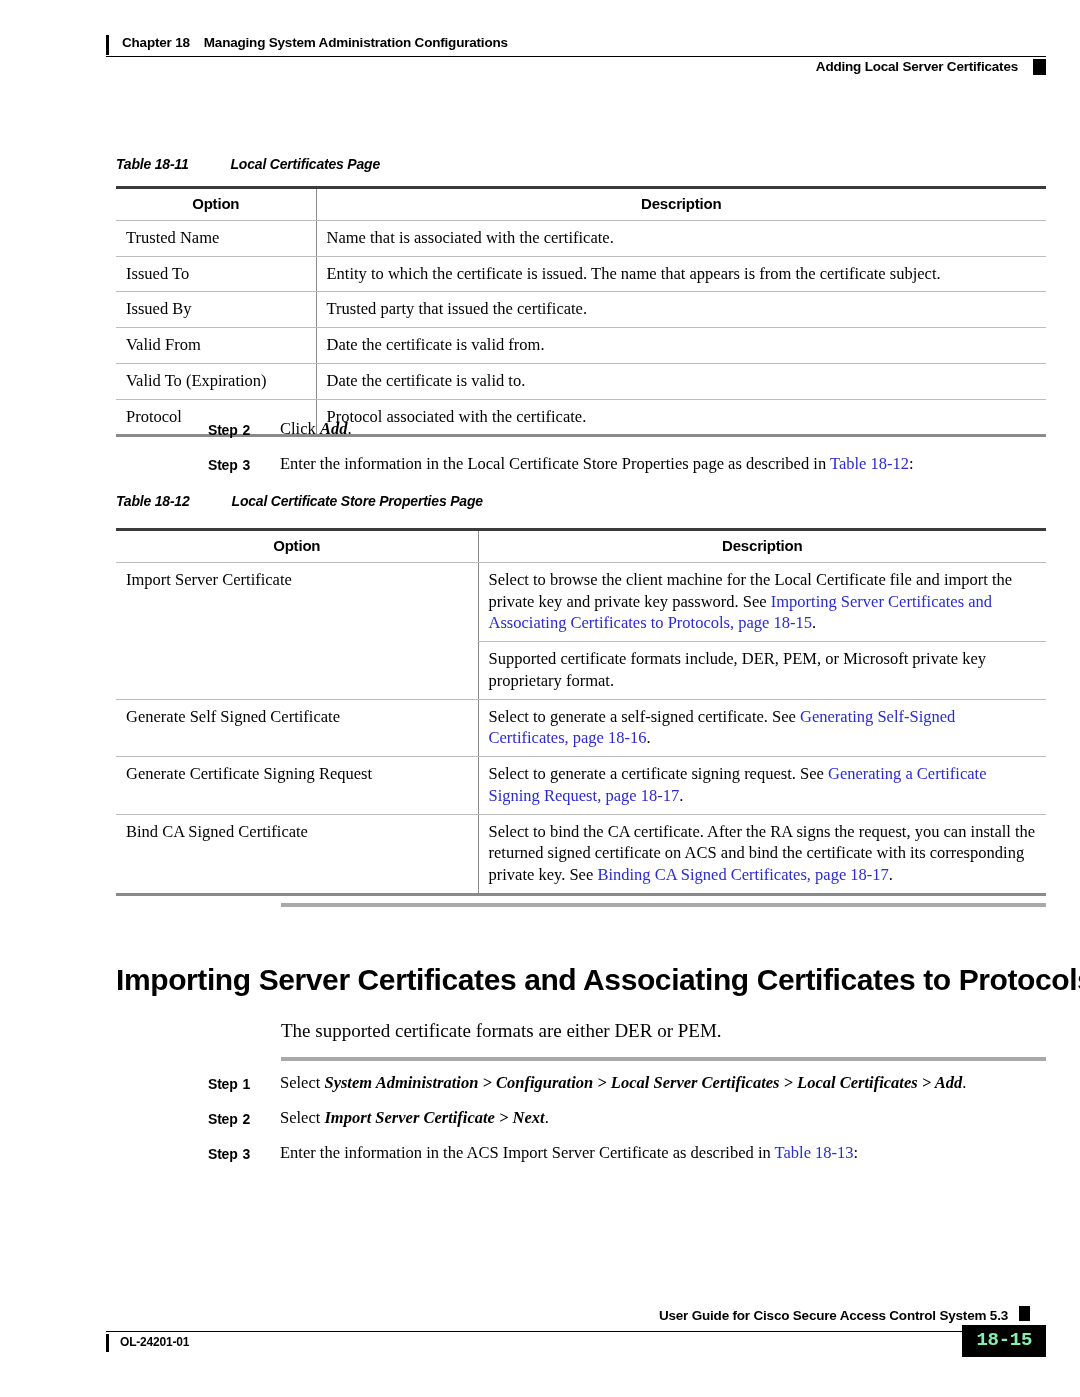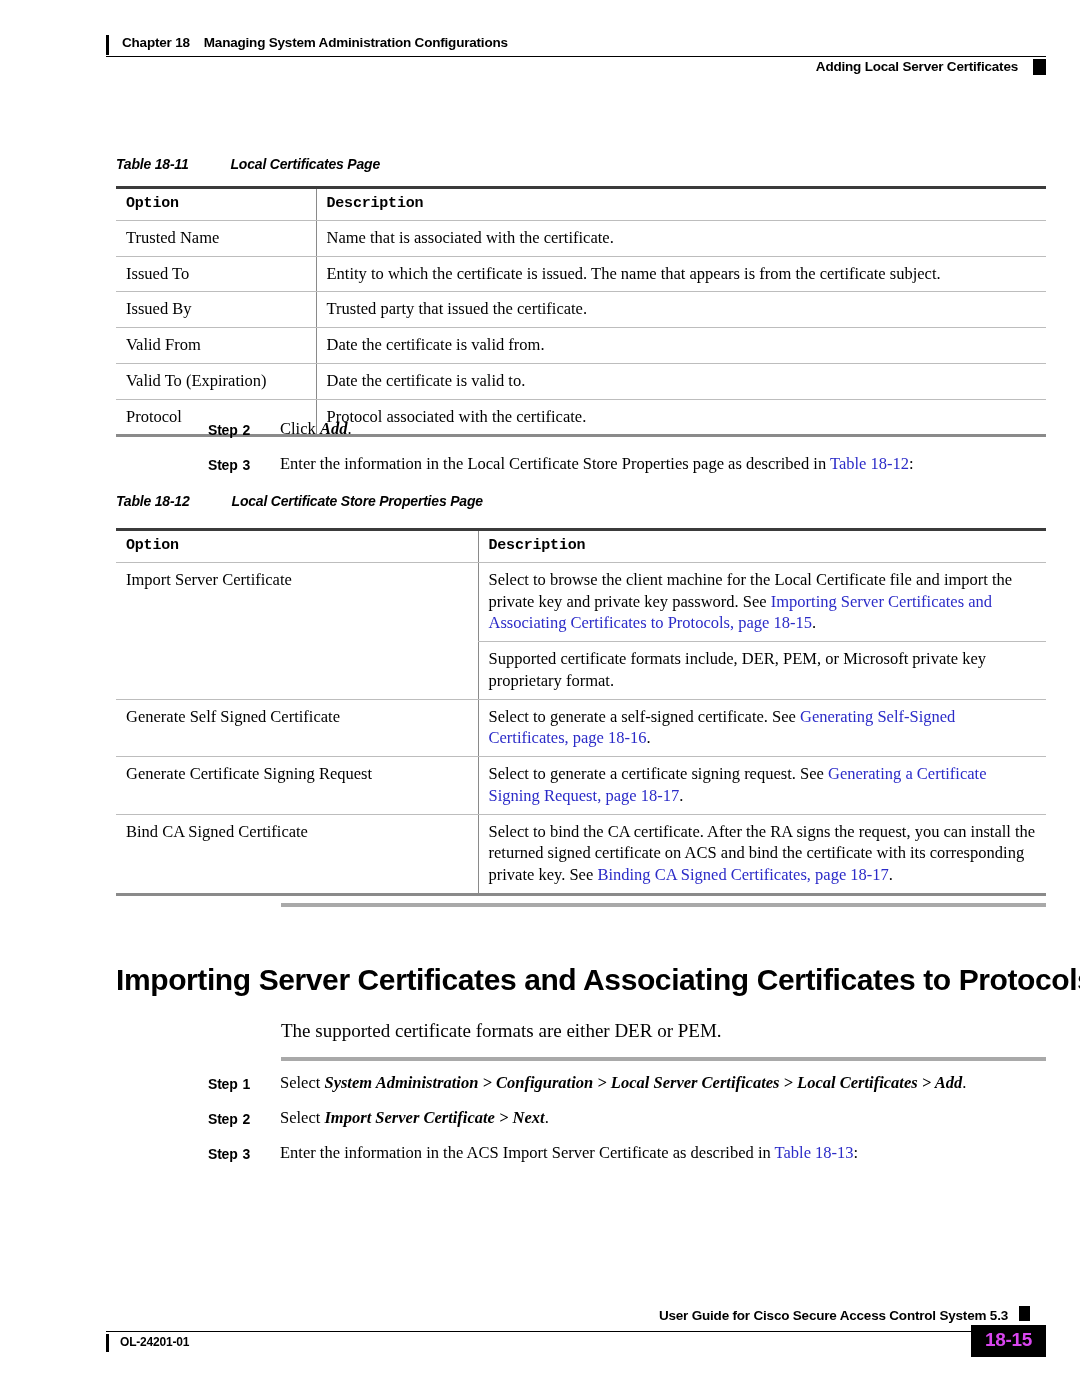--- a/index.html
+++ b/index.html
@@ -86,28 +86,29 @@
     border-collapse: collapse;
     font-size: 16.5px;
     line-height: 1.32;
   }
   table.doc th, table.doc td {
     text-align: left;
     vertical-align: top;
     padding: 6px 10px 7px 10px;
   }
   table.doc thead th {
-    font-family: Liberation Mono, monospace;
+    font-family: Liberation Sans, sans-serif;
     font-weight: bold;
     font-size: 15px;
     letter-spacing: -0.2px;
     border-top: 3px solid #3b3b3b;
     border-bottom: 1.5px solid #bdbdbd;
     padding-top: 5px;
     padding-bottom: 6px;
+    text-align: center;
   }
   table.doc tbody td {
     border-bottom: 1.5px solid #bdbdbd;
   }
   table.doc tbody tr:last-child td {
     border-bottom: 3px solid #8a8a8a;
   }
   table.doc .c2 {
     border-left: 1.2px solid #8a8a8a;
   }
@@ -213,22 +214,22 @@
     font-family: "Liberation Sans Narrow", "Liberation Sans", sans-serif;
     font-weight: bold;
     font-size: 12px;
     letter-spacing: -0.2px;
     white-space: nowrap;
   }
   .ftr-pageno {
     position: absolute;
     right: 0px; top: 17px;
     background: #000;
-    color: #d946ef;
-    font-family: Liberation Sans, sans-serif;
+    color: #86efac;
+    font-family: Liberation Mono, monospace;
     font-weight: bold;
     font-size: 19px;
     letter-spacing: -0.3px;
     padding: 4px 14px 6px 14px;
     white-space: nowrap;
   }
 </style>
 </head>
 <body>
 

